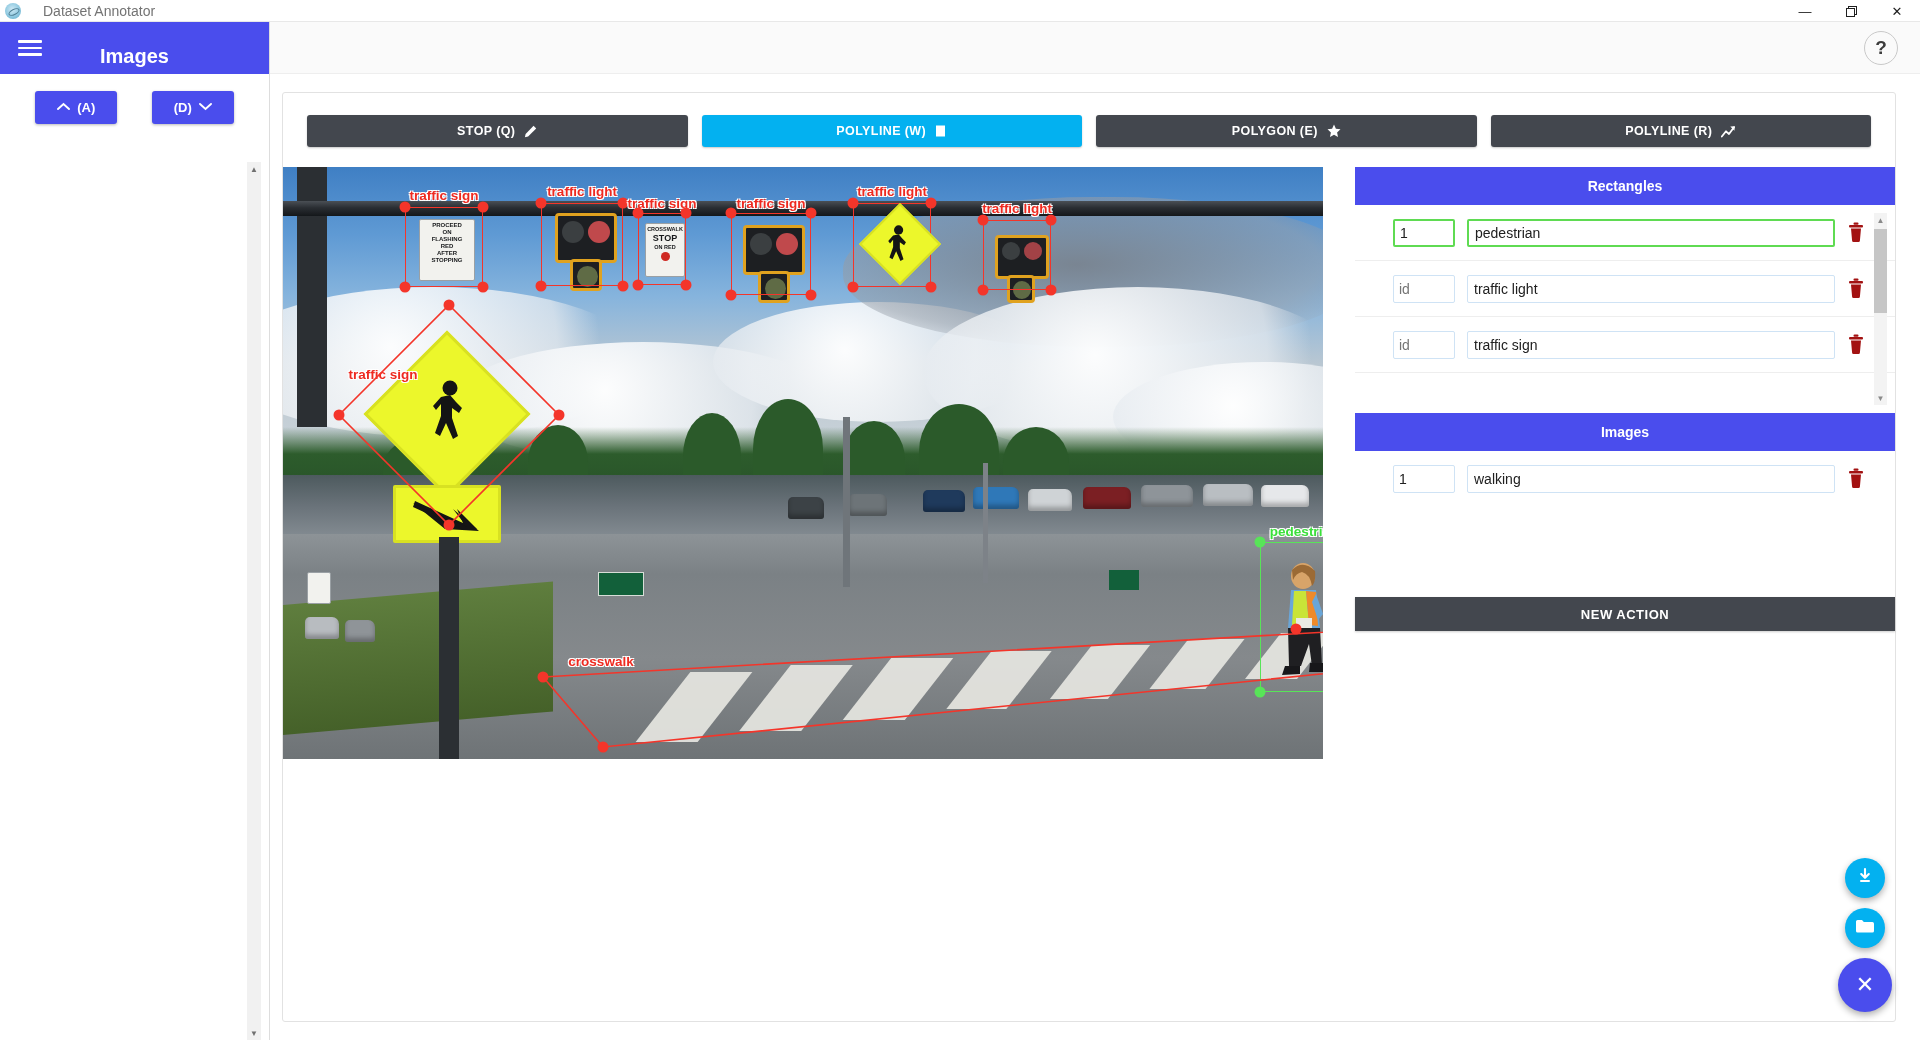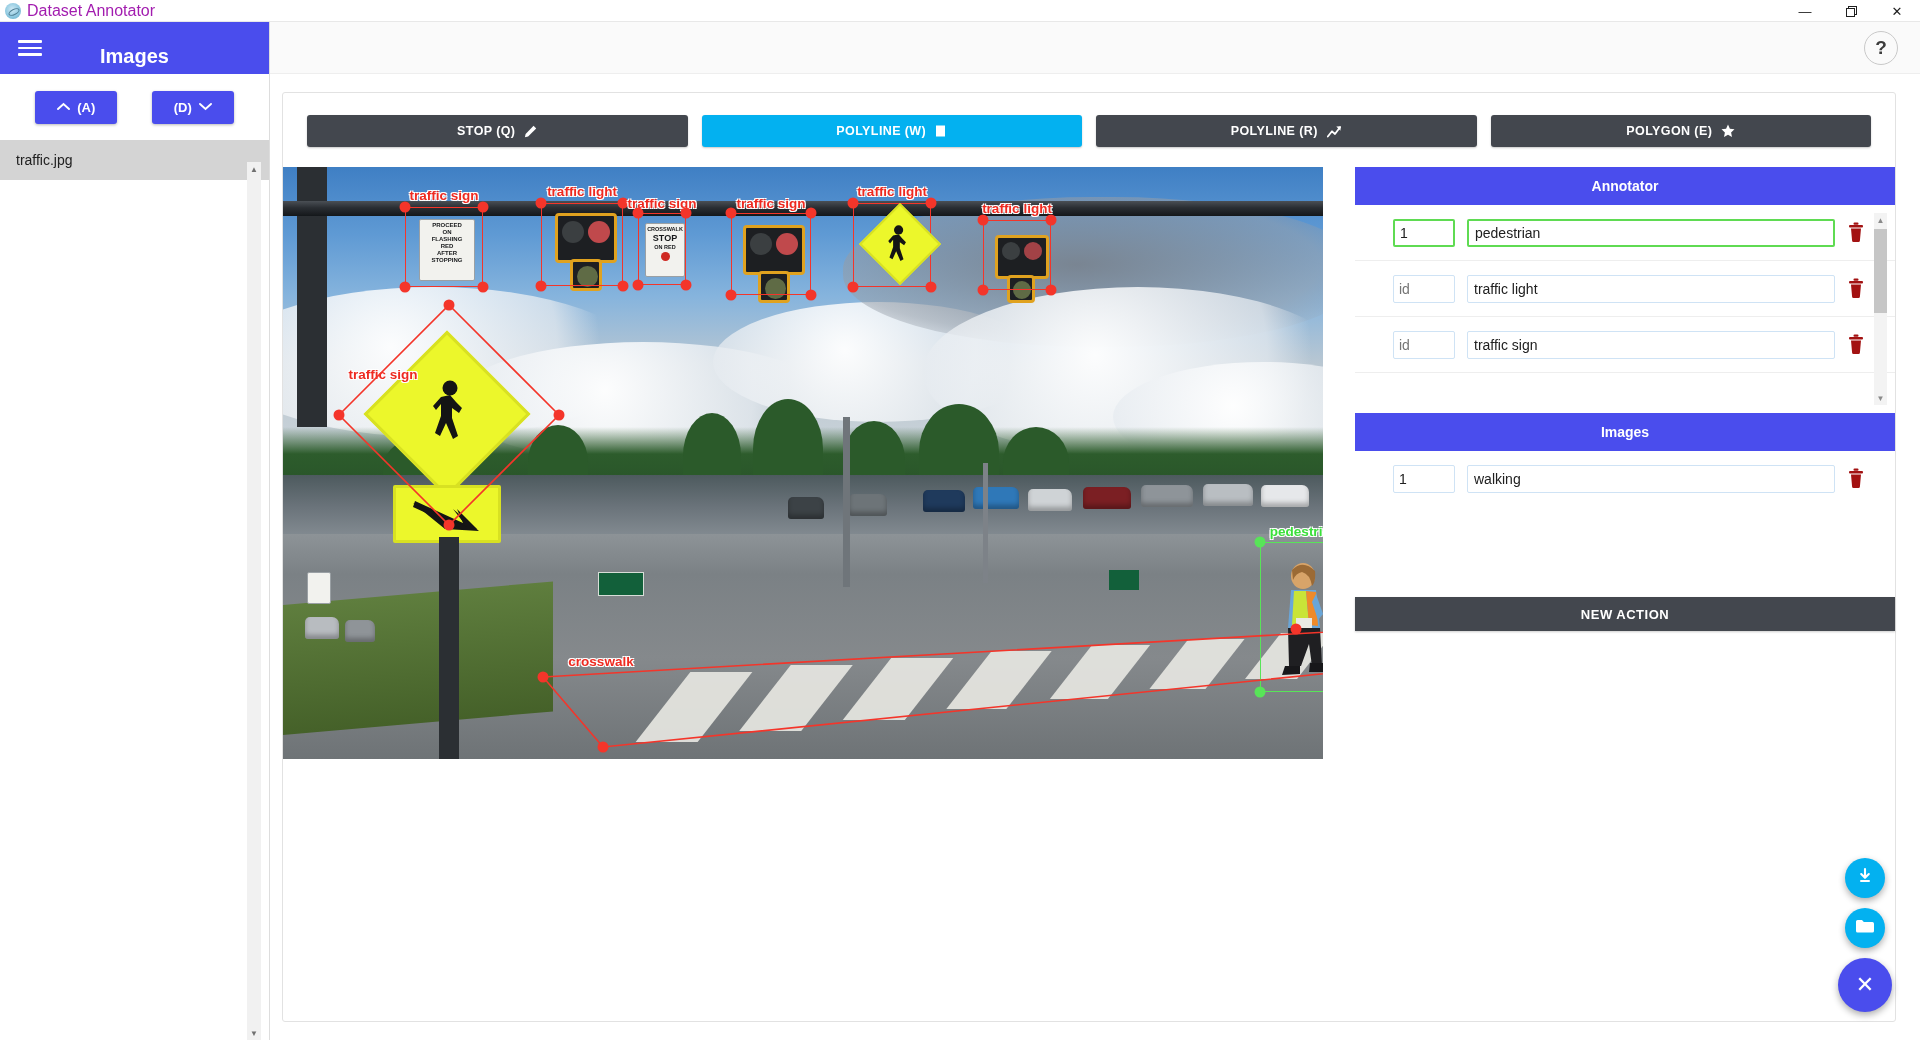--- a/index.html
+++ b/index.html
@@ -22,21 +22,21 @@
     width: 16px; height: 16px; margin-left: 5px; margin-right: 6px;
     border-radius: 50%;
     background: radial-gradient(circle at 45% 40%, #cfe9f5 0%, #8fc9e0 55%, #5aa8c8 100%);
     display: inline-block; position: relative;
   }
   .titlebar-icon::after {
     content: ""; position: absolute; left: 3px; top: 6px; width: 10px; height: 4px;
     border: 1.2px solid #4f7f95; border-radius: 50%;
     transform: rotate(-28deg);
   }
-  .titlebar-title { font-size: 16px; color: #a21caf; }
+  .titlebar-title { font-size: 14px; color: #737373; margin-left: 16px; }
   .win-controls { position: absolute; right: 0; top: 0; display: flex; height: 22px; }
   .win-btn {
     width: 46px; height: 22px; display: flex; align-items: center; justify-content: center;
     font-size: 13px; color: #202020;
   }
 
   
   .appbar {
     position: absolute; left: 270px; top: 22px; right: 0; height: 52px;
     background: #fafafa; border-bottom: 1px solid #eeeeee;
@@ -321,25 +321,20 @@
     <button class="nav-btn">
       <span>(D)</span>
       <span class="chev">
         <svg width="13" height="9" viewBox="0 0 13 9">
             <path d="M1 2 L6.5 7 L12 2" stroke="#fff" stroke-width="1.9" fill="none" stroke-linecap="round"></path>
           </svg>
       </span>
     </button>
   </div>
 
-  <div class="file-list">
-    <div class="file-item selected">
-      <span>traffic.jpg</span>
-    </div>
-  </div>
 
   <div class="side-scroll">
     <div class="arrow up">▲</div>
     <div class="arrow dn">▼</div>
   </div>
 </div>
 
 <div class="appbar">
   <button class="help-btn">?</button>
 </div>
@@ -360,35 +355,35 @@
       <button class="tool-btn active">
         <span>POLYLINE (W)</span>
         <span class="tool-ico">
           <svg width="12" height="12" viewBox="0 0 12 12">
               <rect x="1" y="0.5" width="9" height="11" fill="#fff"></rect>
             </svg>
         </span>
       </button>
 
       <button class="tool-btn">
+        <span>POLYGON (E)</span>
+        <span class="tool-ico">
+          <svg width="14" height="14" viewBox="0 0 14 14">
+              <path d="M7 0.6 L8.9 4.8 L13.5 5.3 L10.1 8.4 L11 13 L7 10.7 L3 13 L3.9 8.4 L0.5 5.3 L5.1 4.8 Z" fill="#fff"></path>
+            </svg>
+        </span>
+      </button>
+
+      <button class="tool-btn">
         <span>POLYLINE (R)</span>
         <span class="tool-ico">
           <svg width="15" height="13" viewBox="0 0 15 13">
             <path d="M0.8 11.5 L5 6.3 L8 9 L13 2.2" stroke="#fff" stroke-width="1.8" fill="none" stroke-linecap="round" stroke-linejoin="round"></path>
             <path d="M9.3 1.4 L13.8 1.2 L13.4 5.7 Z" fill="#fff"></path>
           </svg>
-        </span>
-      </button>
-
-      <button class="tool-btn">
-        <span>POLYGON (E)</span>
-        <span class="tool-ico">
-          <svg width="14" height="14" viewBox="0 0 14 14">
-              <path d="M7 0.6 L8.9 4.8 L13.5 5.3 L10.1 8.4 L11 13 L7 10.7 L3 13 L3.9 8.4 L0.5 5.3 L5.1 4.8 Z" fill="#fff"></path>
-            </svg>
         </span>
       </button>
     </div>
 
     <div class="canvas-wrap">
       <div class="photo">
 
         <div class="sky"></div>
         <div class="cloud" style="left:-60px;top:120px;width:420px;height:150px;"></div>
         <div class="cloud" style="left:170px;top:175px;width:380px;height:120px;"></div>
@@ -579,21 +574,21 @@
           <div class="handle" style="left:260px;top:510px;"></div>
           <div class="handle" style="left:1013px;top:462px;"></div>
           <div class="handle" style="left:320px;top:580px;"></div>
         </div>
       </div>
     </div>
 
     <div class="rightcol">
 
       <div class="panel-head">
-        <span>Annotator</span>
+        <span>Rectangles</span>
       </div>
       <div class="panel-body rect-body">
         <div class="row selected">
           <input class="id-input" value="1" style="">
           <input class="lbl-input" value="pedestrian" style="">
           <span class="trash">
             <svg width="18" height="20" viewBox="0 0 18 20">
               <rect x="2" y="3" width="14" height="2.4" rx="1" fill="#a31212"></rect>
               <rect x="6.5" y="0.4" width="5" height="2.4" rx="1" fill="#a31212"></rect>
               <path d="M4 6.5 h10 l-1.1 12.2 a1.4 1.4 0 0 1 -1.4 1.3 h-5 a1.4 1.4 0 0 1 -1.4 -1.3 Z" fill="#a31212"></path>

